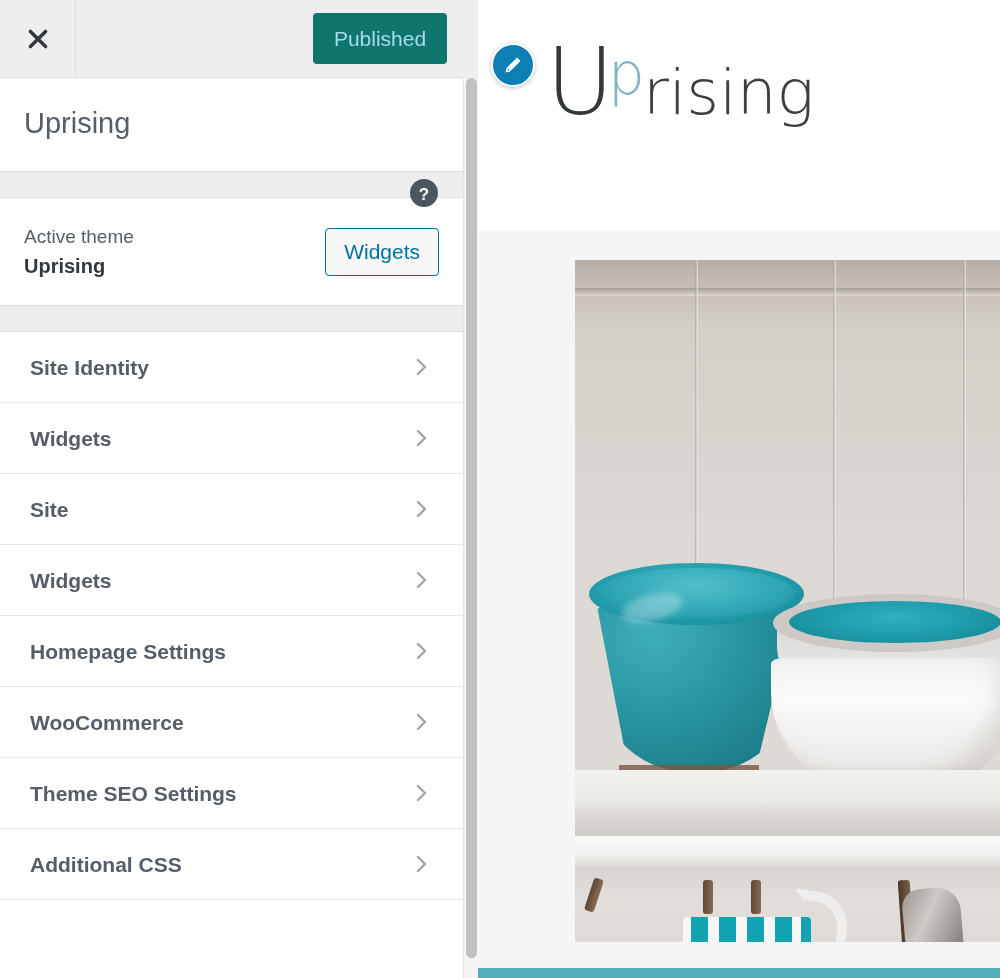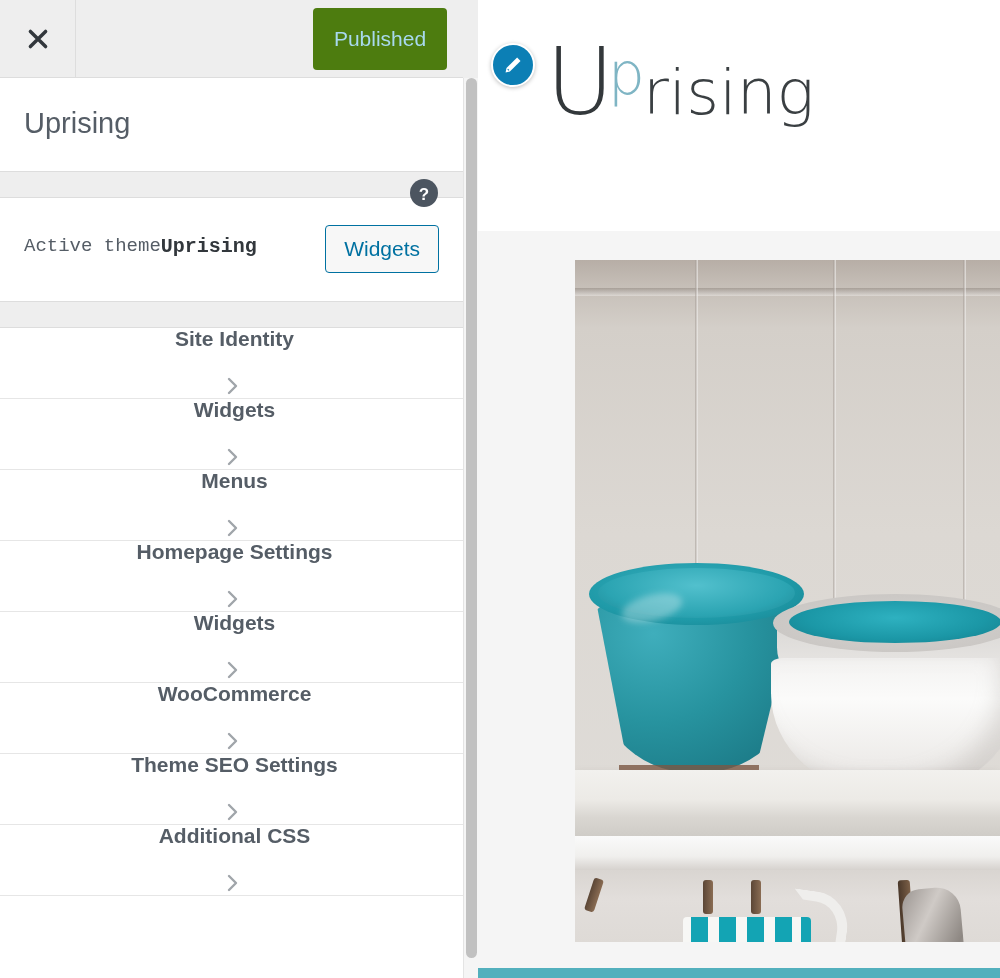--- a/index.html
+++ b/index.html
@@ -60,28 +60,28 @@
 
   .header-spacer { flex: 1 1 auto; }
 
   .publish-wrap {
     display: flex;
     align-items: center;
     padding-right: 16px;
   }
 
   .publish-button {
-    background: #4d7c0f;
+    background: #0f766e;
     color: #a8d9ee;
     border: none;
     border-radius: 4px;
     font-size: 21px;
     font-family: "Liberation Sans", sans-serif;
     padding: 0 18px;
-    height: 62px;
+    height: 51px;
     min-width: 134px;
     line-height: 51px;
     cursor: default;
     text-align: center;
   }
 
   
   .panel-scrollbar-track {
     position: absolute;
     top: 78px;
@@ -152,21 +152,21 @@
   .theme-block {
     background: #ffffff;
     padding: 26px 24px 26px 24px;
     display: flex;
     align-items: center;
     justify-content: space-between;
     border-bottom: 1px solid #dddddd;
     min-height: 104px;
   }
 
-  .theme-info { display: flex; flex-direction: row; font-family: Liberation Mono, monospace; }
+  .theme-info { display: flex; flex-direction: column; }
 
   .theme-label {
     font-size: 19px;
     color: #555d66;
     line-height: 1.35;
     margin-bottom: 4px;
   }
 
   .theme-name {
     font-size: 20px;
@@ -194,21 +194,20 @@
   .menu-item {
     position: relative;
     height: 71px;
     display: flex;
     align-items: center;
     justify-content: space-between;
     padding: 0 24px 0 30px;
     border-bottom: 1px solid #e6e6e6;
     cursor: pointer;
     background: #ffffff;
-    flex-direction: column;
   }
 
   .menu-item-label {
     font-size: 21px;
     font-weight: bold;
     color: #555d66;
     line-height: 1;
   }
 
   .chevron-icon {
@@ -580,35 +579,35 @@
         </div>
 
         <div class="menu-item">
           <span class="menu-item-label">Widgets</span>
           <svg class="chevron-icon" viewBox="0 0 24 24">
             <path d="M9 5 L16 12 L9 19" fill="none" stroke="#a0a5aa" stroke-width="2.4" stroke-linecap="round" stroke-linejoin="round"></path>
           </svg>
         </div>
 
         <div class="menu-item">
-          <span class="menu-item-label">Menus</span>
+          <span class="menu-item-label">Site</span>
           <svg class="chevron-icon" viewBox="0 0 24 24">
             <path d="M9 5 L16 12 L9 19" fill="none" stroke="#a0a5aa" stroke-width="2.4" stroke-linecap="round" stroke-linejoin="round"></path>
           </svg>
         </div>
 
         <div class="menu-item">
-          <span class="menu-item-label">Homepage Settings</span>
+          <span class="menu-item-label">Widgets</span>
           <svg class="chevron-icon" viewBox="0 0 24 24">
             <path d="M9 5 L16 12 L9 19" fill="none" stroke="#a0a5aa" stroke-width="2.4" stroke-linecap="round" stroke-linejoin="round"></path>
           </svg>
         </div>
 
         <div class="menu-item">
-          <span class="menu-item-label">Widgets</span>
+          <span class="menu-item-label">Homepage Settings</span>
           <svg class="chevron-icon" viewBox="0 0 24 24">
             <path d="M9 5 L16 12 L9 19" fill="none" stroke="#a0a5aa" stroke-width="2.4" stroke-linecap="round" stroke-linejoin="round"></path>
           </svg>
         </div>
 
 
         <div class="menu-item">
           <span class="menu-item-label">WooCommerce</span>
           <svg class="chevron-icon" viewBox="0 0 24 24">
             <path d="M9 5 L16 12 L9 19" fill="none" stroke="#a0a5aa" stroke-width="2.4" stroke-linecap="round" stroke-linejoin="round"></path>

